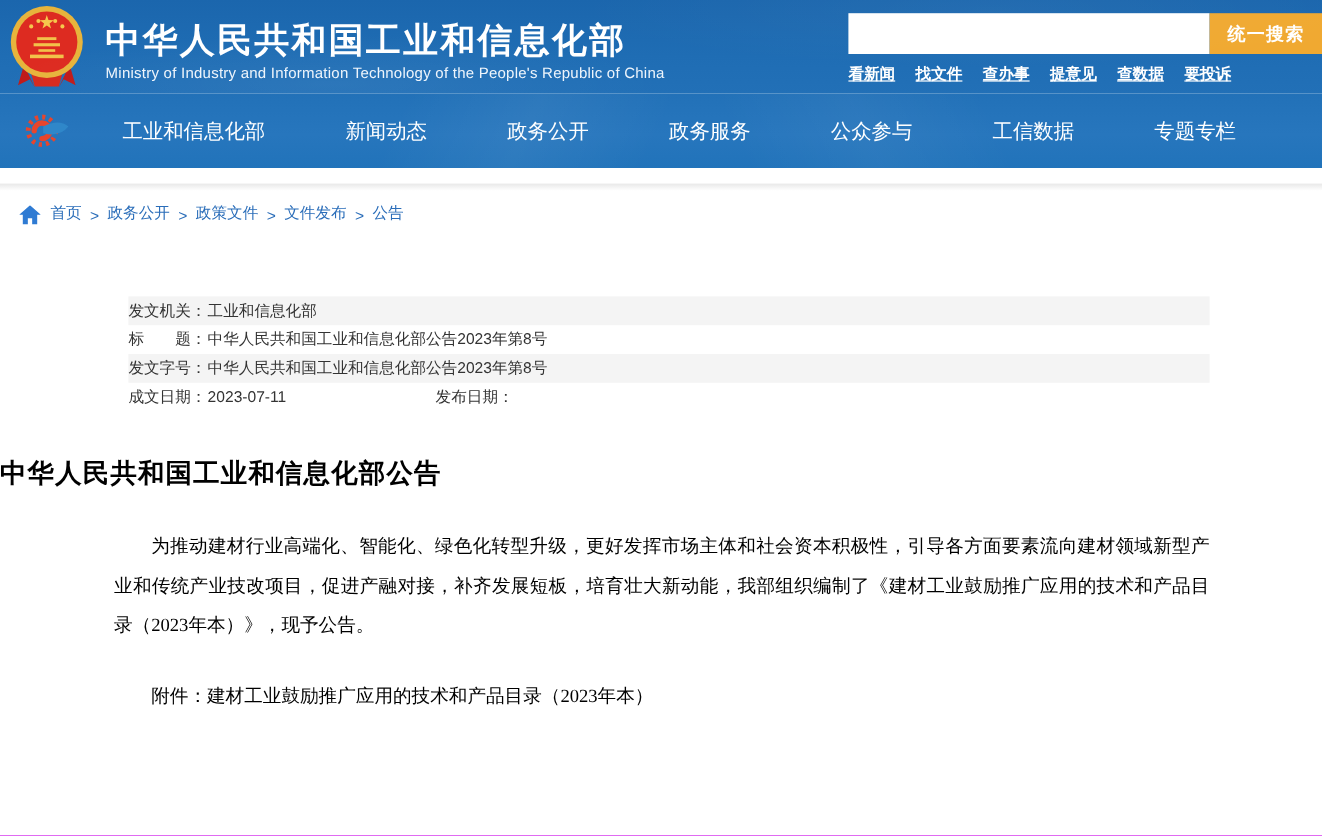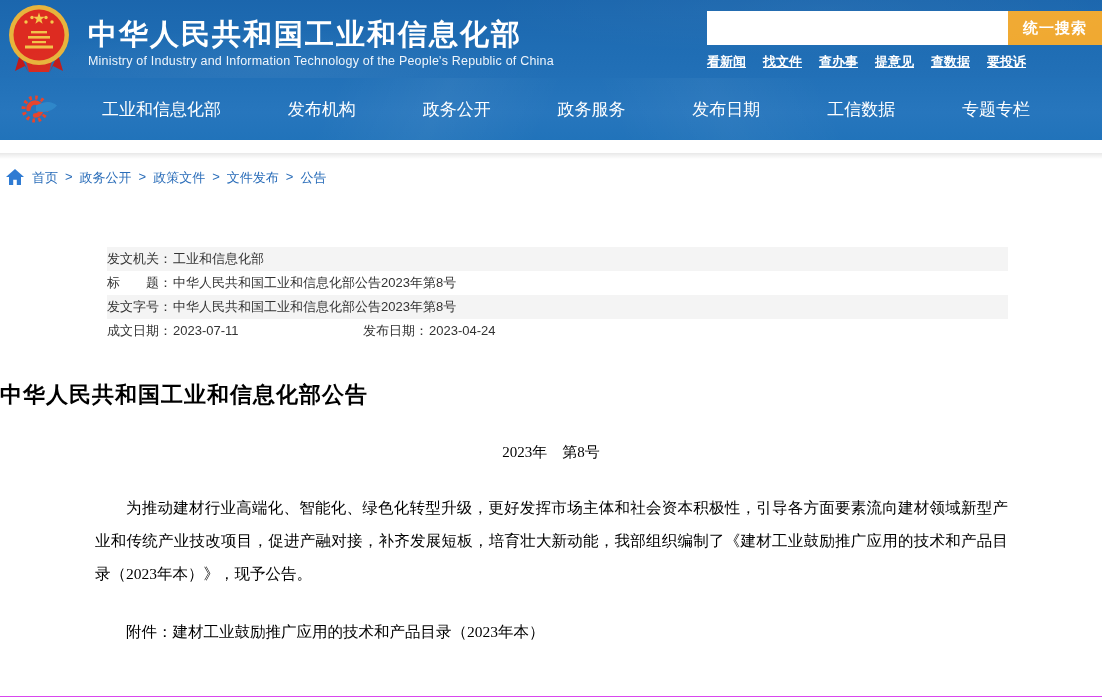--- a/index.html
+++ b/index.html
@@ -39,21 +39,21 @@
     background:
       linear-gradient(115deg, transparent 30%, rgba(255,255,255,0.05) 40%, transparent 50%),
       linear-gradient(65deg, transparent 55%, rgba(255,255,255,0.04) 65%, transparent 75%);
     pointer-events:none;}
   .nav-logo { margin-left:20px; width:40px; height:34px; flex:none; position:relative; z-index:1; }
   .nav-items { flex:1; display:flex; justify-content:space-between; margin:0 72px 0 42px; position:relative; z-index:1; }
   .nav-items a { color:#fff; font-size:17px; cursor:pointer; white-space:nowrap; }
 
   
   .band-shadow { height:6px; margin-top:13px; background:linear-gradient(180deg, rgba(0,0,0,0.09), rgba(0,0,0,0)); }
-  .crumbs { display:flex; align-items:flex-start; padding:10px 0 6px 6px; font-size:13px; }
+  .crumbs { display:flex; align-items:flex-end; padding:10px 0 6px 16px; font-size:13px; }
   .crumbs a { color:#2a6db9; cursor:pointer; text-decoration:none; }
   .crumbs .sep { color:#2a6db9; margin:0 7px; }
   .home-ic { display:inline-flex; margin-right:8px; }
 
   
   .meta { margin:54px 0 0 107px; width:901px; font-size:13px; color:#333; }
   .mrow { height:24px; line-height:24px; display:flex; }
   .mrow.shade { background:#f4f4f4; }
   .ml { width:66px; flex:none; }
   .mv1 { width:190px; flex:none; }
@@ -111,24 +111,24 @@
   </header>
 
   <nav class="main-nav">
     <svg class="nav-logo" viewBox="0 0 40 34">
       <circle cx="15" cy="17" r="11.5" fill="none" stroke="#e8452c" stroke-width="4" stroke-dasharray="2.6 3.4"></circle>
       <path d="M8.5 17 a6.5 6.5 0 1 1 6.5 6.5" stroke="#e8452c" stroke-width="4.5" fill="none" stroke-linecap="round"></path>
       <path d="M16 13.5 q13 -7 21 0 q-7 9 -21 5.5 Z" fill="#2f87c9"></path>
     </svg>
     <div class="nav-items">
       <a>工业和信息化部</a>
-      <a>发布机构</a>
+      <a>新闻动态</a>
       <a>政务公开</a>
       <a>政务服务</a>
-      <a>发布日期</a>
+      <a>公众参与</a>
       <a>工信数据</a>
       <a>专题专栏</a>
     </div>
   </nav>
 
   <div class="band-shadow"></div>
 
   <div class="crumbs">
     <span class="home-ic">
       <svg width="18" height="16" viewBox="0 0 18 16">
@@ -156,25 +156,23 @@
       <span class="mv">中华人民共和国工业和信息化部公告2023年第8号</span>
     </div>
     <div class="mrow shade">
       <span class="ml">发文字号：</span>
       <span class="mv">中华人民共和国工业和信息化部公告2023年第8号</span>
     </div>
     <div class="mrow">
       <span class="ml">成文日期：</span>
       <span class="mv1">2023-07-11</span>
       <span class="ml">发布日期：</span>
-      <span class="mv">2023-04-24</span>
     </div>
   </div>
 
   <main class="doc">
     <h2 class="doc-title">中华人民共和国工业和信息化部公告</h2>
-    <div class="issue-no">2023年　第8号</div>
     <p class="body-p">为推动建材行业高端化、智能化、绿色化转型升级，更好发挥市场主体和社会资本积极性，引导各方面要素流向建材领域新型产业和传统产业技改项目，促进产融对接，补齐发展短板，培育壮大新动能，我部组织编制了《建材工业鼓励推广应用的技术和产品目录（2023年本）》，现予公告。</p>
     <p class="attach">附件：建材工业鼓励推广应用的技术和产品目录（2023年本）</p>
 
   </main>
 
 </div>
 
 </body></html>

